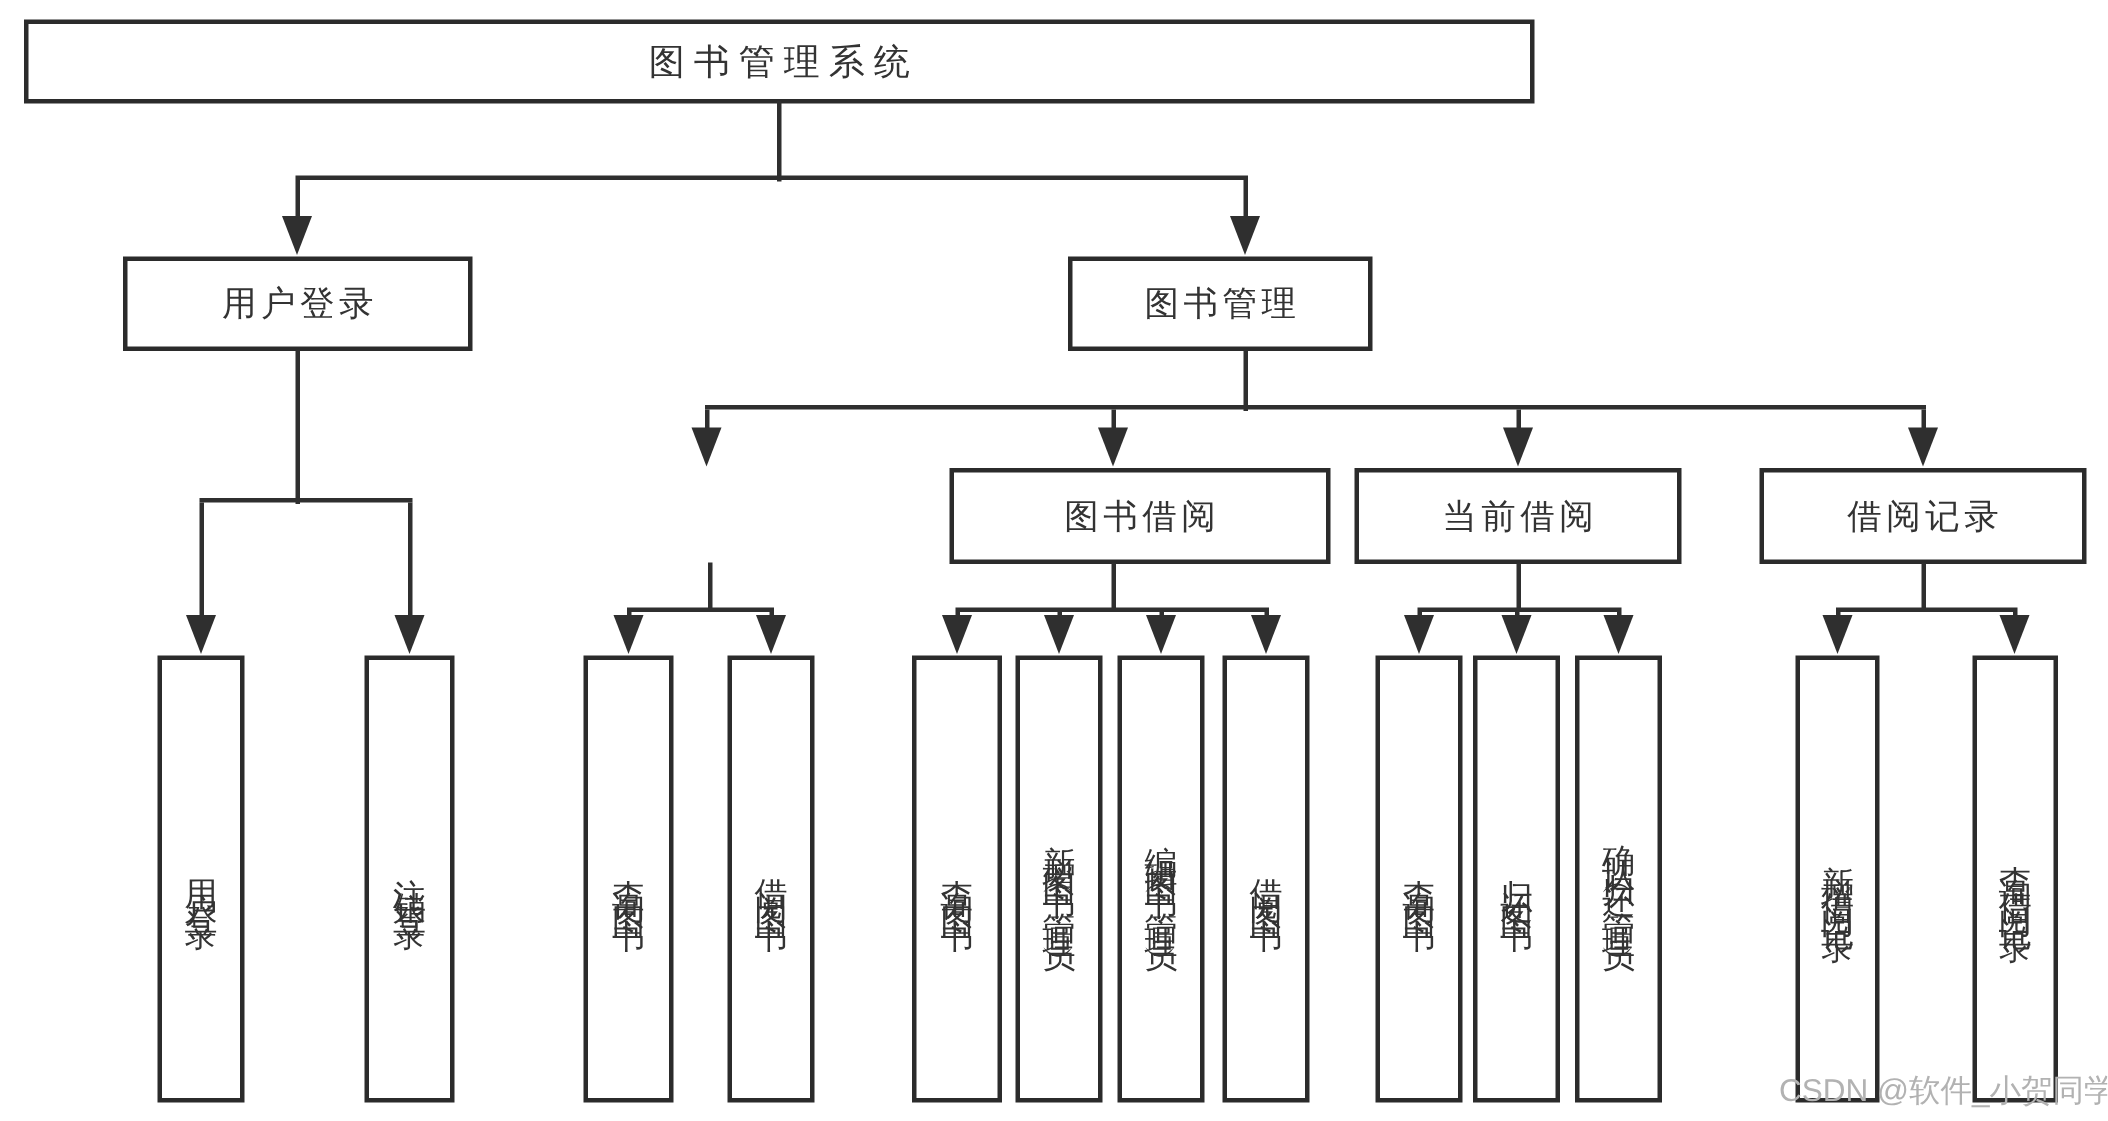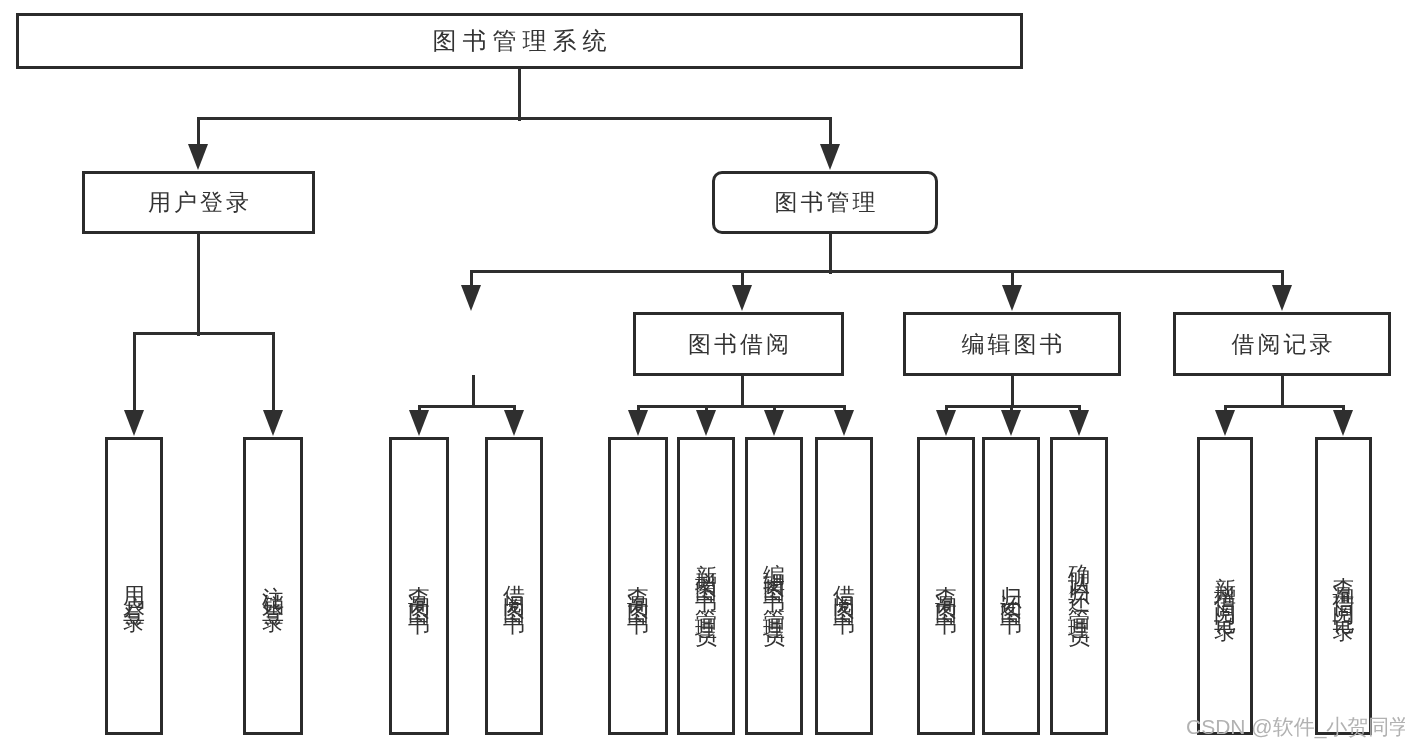--- a/index.html
+++ b/index.html
@@ -57,29 +57,29 @@
 
 <div id="canvas">
 
   <div class="box root-h" style="left:16px; top:13px; width:1007px; height:56px;">
     <span>图书管理系统</span>
   </div>
 
   <div class="box node-h" style="left:82px; top:171px; width:233px; height:63px;">
     <span>用户登录</span>
   </div>
-  <div class="box node-h" style="left:712px; top:171px; width:226px; height:63px;border-radius:10px;">
+  <div class="box node-h" style="left:712px; top:171px; width:203px; height:63px;">
     <span>图书管理</span>
   </div>
 
-  <div class="box node-h" style="left:633px; top:312px; width:211px; height:64px;">
+  <div class="box node-h" style="left:633px; top:312px; width:254px; height:64px;">
     <span>图书借阅</span>
   </div>
   <div class="box node-h" style="left:903px; top:312px; width:218px; height:64px;">
-    <span>编辑图书</span>
+    <span>当前借阅</span>
   </div>
   <div class="box node-h" style="left:1173px; top:312px; width:218px; height:64px;">
     <span>借阅记录</span>
   </div>
 
   <div class="box leaf" style="left:105px; top:437px; width:58px; height:298px;">
     <span>用户登录</span>
   </div>
   <div class="box leaf" style="left:243px; top:437px; width:60px; height:298px;">
     <span>注销登录</span>

